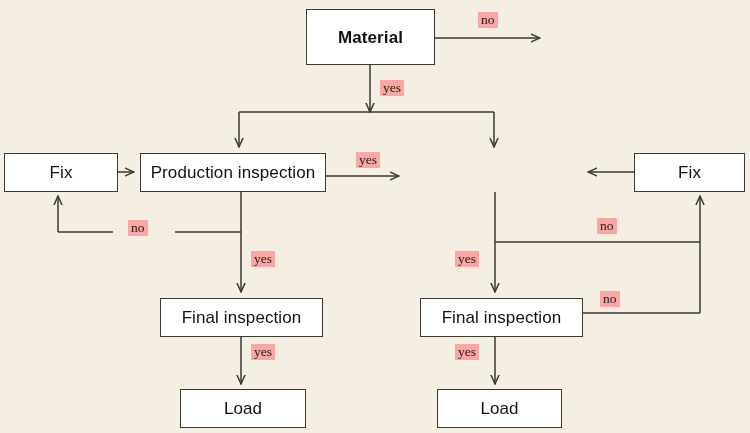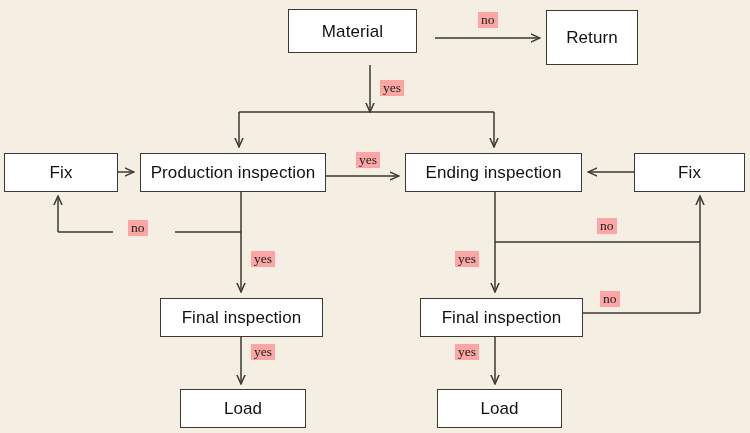--- a/index.html
+++ b/index.html
@@ -87,39 +87,33 @@
 
       <path d="M 495 242 L 700 242"></path>
 
       <path d="M 583 313 L 700 313"></path>
       <path d="M 700 313 L 700 196" marker-end="url(#arrow)"></path>
 
       <path d="M 495 337 L 495 384" marker-end="url(#arrow)"></path>
     </g>
   </svg>
 
-  <div class="node" style="left:288px;top:9px;width:129px;height:44px;">
+  <div class="node" style="left:306px;top:9px;width:129px;height:56px;font-weight:bold;">
     <span>Material</span>
   </div>
 
-  <div class="node" style="left:546px;top:10px;width:92px;height:55px;">
-    <span>Return</span>
-  </div>
 
   <div class="node" style="left:4px;top:153px;width:114px;height:39px;">
     <span>Fix</span>
   </div>
 
   <div class="node" style="left:140px;top:153px;width:186px;height:39px;align-items:center;">
     <span>Production inspection</span>
   </div>
 
-  <div class="node" style="left:405px;top:153px;width:177px;height:39px;">
-    <span>Ending inspection</span>
-  </div>
 
   <div class="node" style="left:634px;top:153px;width:111px;height:39px;">
     <span>Fix</span>
   </div>
 
   <div class="node" style="left:160px;top:298px;width:163px;height:39px;">
     <span>Final inspection</span>
   </div>
 
   <div class="node" style="left:420px;top:298px;width:163px;height:39px;">

